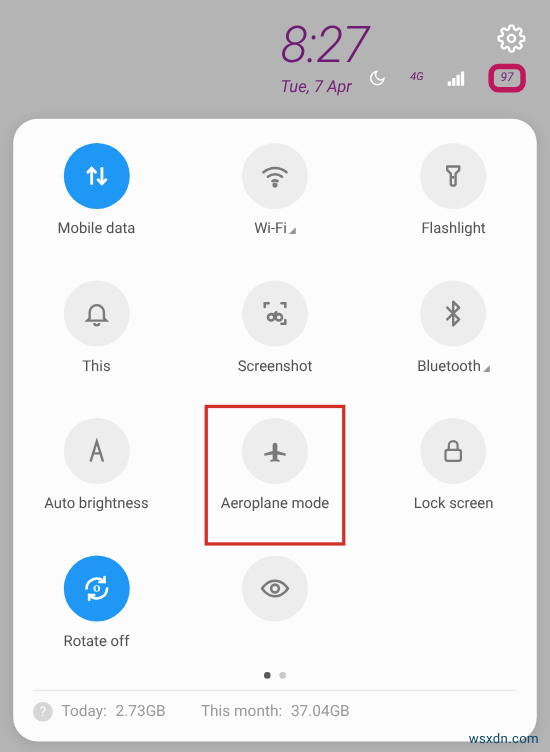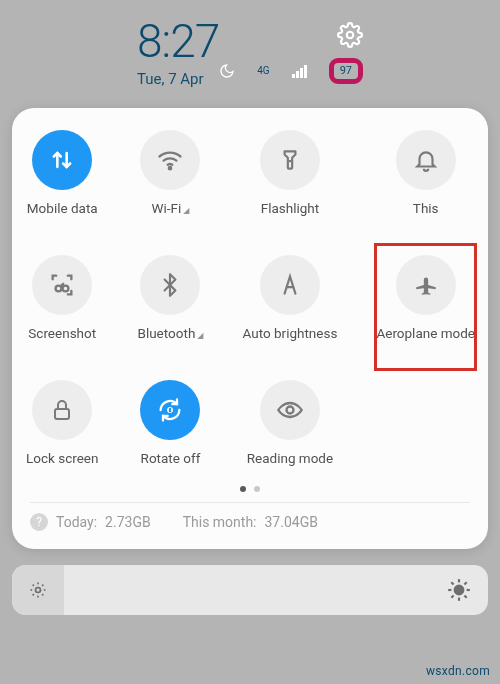--- a/index.html
+++ b/index.html
@@ -6,44 +6,45 @@
     body {
       width: 500px;
       height: 684px;
       background: #b4b4b4;
       font-family: -apple-system, BlinkMacSystemFont, "Segoe UI", Roboto, sans-serif;
       position: relative;
       overflow: hidden;
     }
     .status-bar {
       padding: 18px 22px 10px 22px;
-      color: #0c4a6e;
+      color: #701a75;
       display: flex;
-      justify-content: center;
+      justify-content: flex-end;
       align-items: flex-start;
+      font-style: italic;
     }
     .clock-area { display: flex; flex-direction: column; }
     .clock { font-size: 46px; font-weight: 300; letter-spacing: -1px; line-height: 1; }
     .date { font-size: 15px; margin-top: 6px; opacity: 0.95; }
     .status-right { display: flex; flex-direction: column; align-items: flex-end; gap: 10px; margin-top: 4px; }
     .gear { cursor: pointer; }
     .status-icons { display: flex; align-items: center; gap: 22px; font-size: 12px; }
     .battery-pill { border: 5px solid #be185d; border-radius: 9px; padding: 0 6px; font-size: 11px; line-height: 16px; }
     .net4g { font-size: 10px; line-height: 1; }
     .signal-bars { display: flex; align-items: flex-end; gap: 1px; }
     .signal-bars div { width: 3px; background: #fff; }
 
     .panel {
       background: #fcfcfc;
       border-radius: 22px;
       margin: 10px 12px 0 12px;
       padding: 22px 14px 14px 14px;
       box-shadow: 0 2px 12px rgba(0,0,0,0.12);
     }
-    .grid { display: grid; grid-template-columns: repeat(4, 1fr); row-gap: 24px; gap: 39px; }
+    .grid { display: grid; grid-template-columns: repeat(3, 1fr); row-gap: 24px; gap: 39px; }
     .tile { display: flex; flex-direction: column; align-items: center; gap: 10px; position: relative; }
     .tile-btn {
       width: 60px; height: 60px; border-radius: 50%;
       background: #ededed;
       display: flex; align-items: center; justify-content: center;
       cursor: pointer;
     }
     .tile-btn.active { background: #1e98f4; }
     .tile-label { font-size: 13.5px; color: #525253; white-space: nowrap; text-align: center; }
     .tile-label .tri { font-size: 8px; opacity: 0.6; margin-left: 2px; }
@@ -240,21 +241,20 @@
       <div class="tile-label">Rotate off</div>
     </div>
 
     <div class="tile">
       <div class="tile-btn">
         <svg width="28" height="28" viewBox="0 0 24 24" fill="none" stroke="#7a7a7a" stroke-width="2">
             <circle cx="12" cy="12" r="3"></circle>
             <path d="M2 12s3.5-6 10-6 10 6 10 6-3.5 6-10 6S2 12 2 12z"></path>
           </svg>
       </div>
-      <div class="tile-label">Reading mode</div>
     </div>
 
   </div>
 
   <div class="dots">
     <div class="dot active"></div>
     <div class="dot"></div>
   </div>
 
   <div class="divider"></div>

